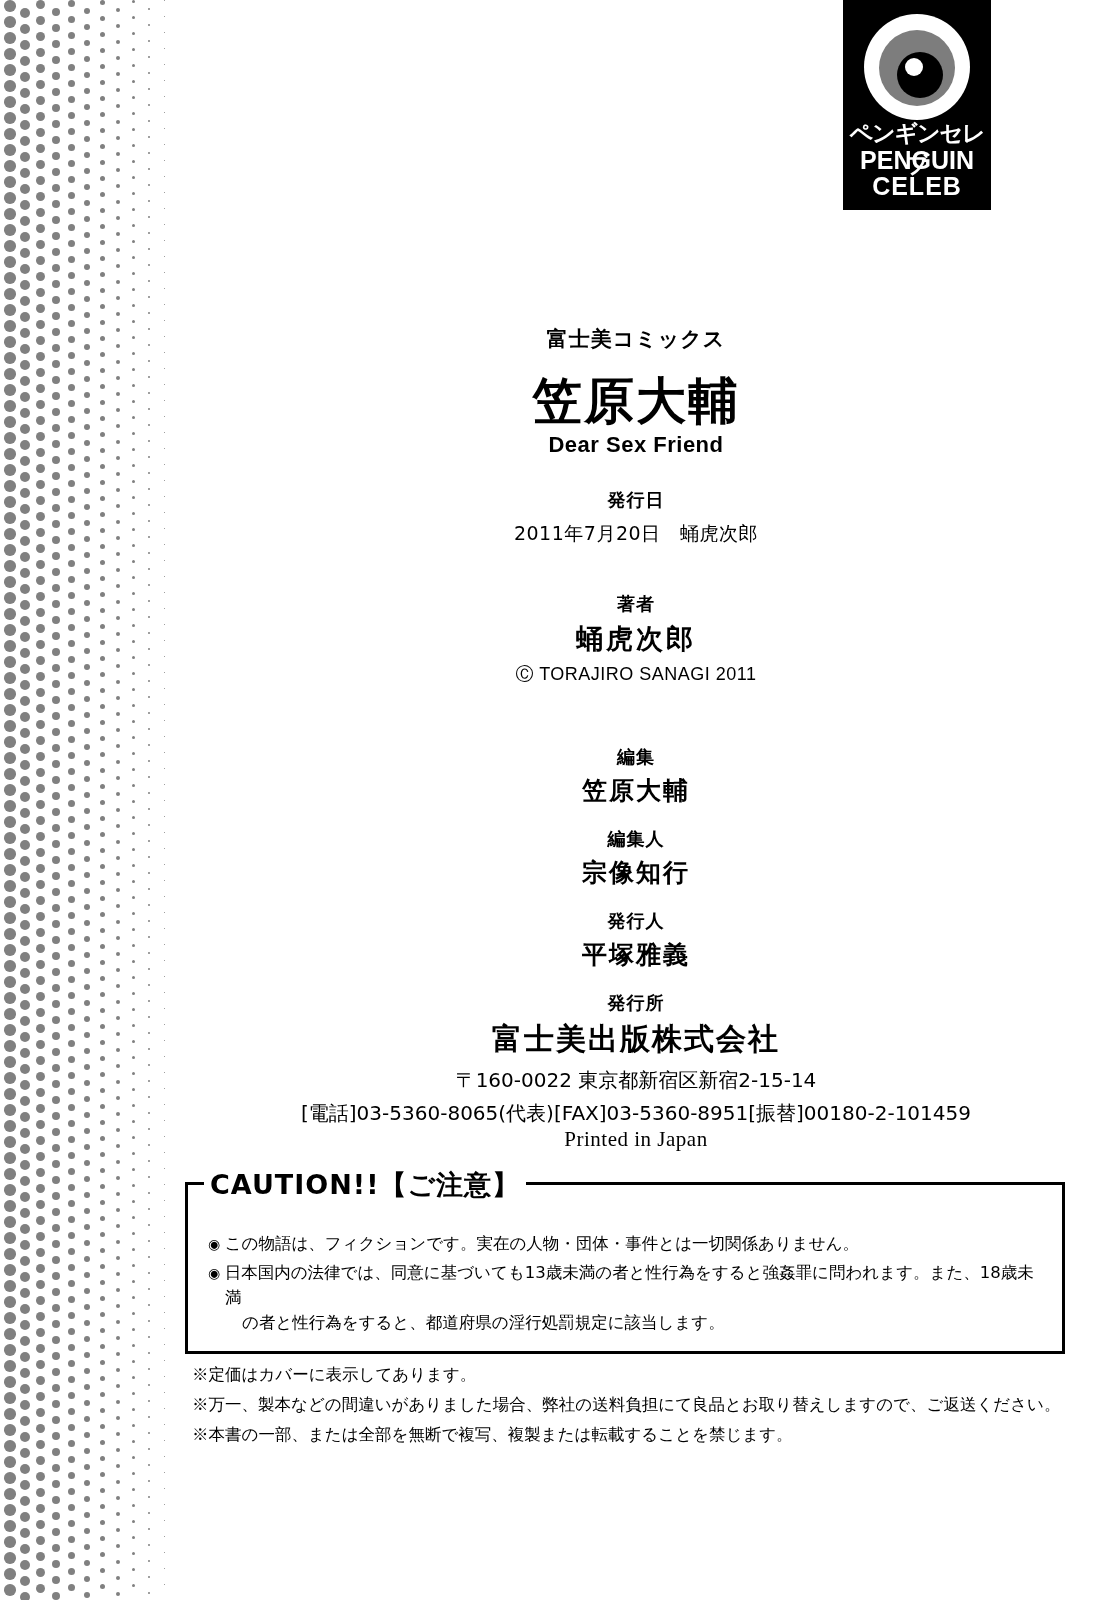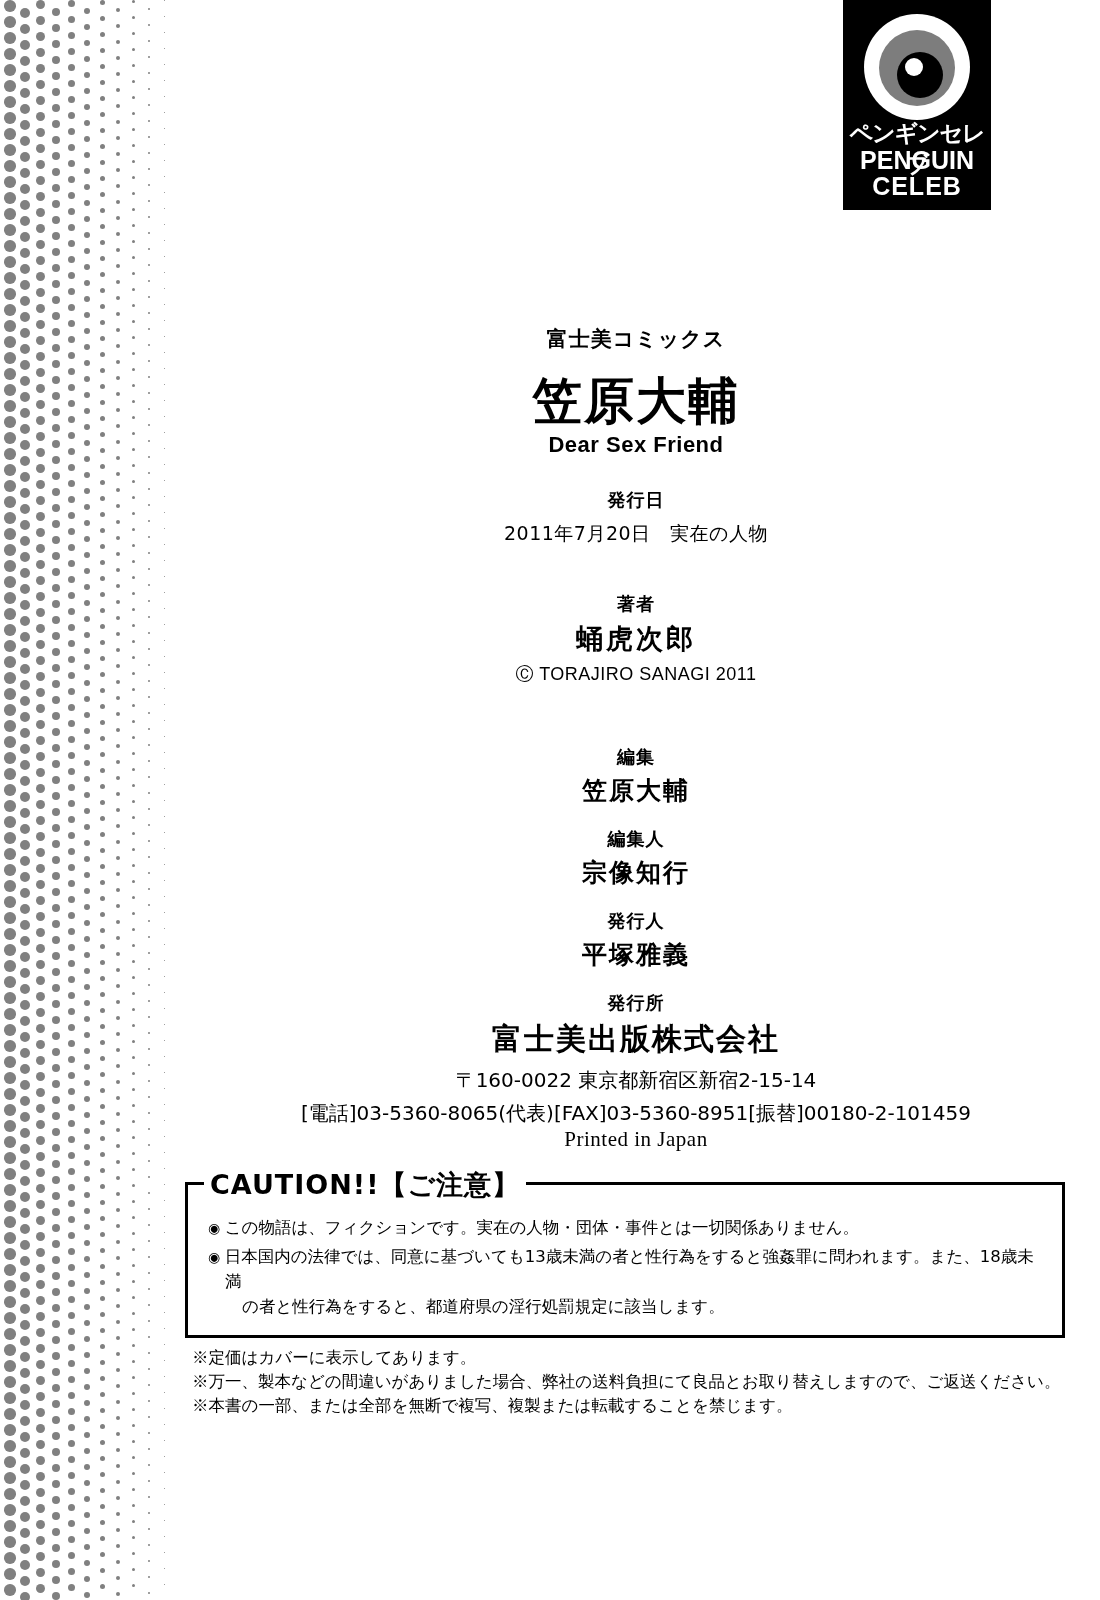--- a/index.html
+++ b/index.html
@@ -208,21 +208,21 @@
 
   
   .caution-wrap {
     position: absolute;
     left: 13px;
     top: 1182px;
     width: 880px;
   }
   .caution-box {
     border: 3px solid #000000;
-    padding: 0 0 12px 0;
+    padding: 16px 0 12px 0;
     position: relative;
     box-sizing: border-box;
   }
   .caution-head {
     position: absolute;
     left: 16px;
     top: -18px;
     background: #ffffff;
     padding: 0 6px;
     font-size: 27px;
@@ -247,22 +247,23 @@
   }
   .caution-list li .bullet { font-size: 14px; }
   .caution-list li .cont { display: block; text-indent: 0; padding-left: 17px; }
 
   .notes {
     margin-top: 9px;
     padding-left: 7px;
   }
   .notes div {
     font-size: 16.5px;
-    font-family: Liberation Mono, monospace;
+    font-family: Liberation Serif, serif;
     line-height: 1.45;
+    margin-top: 6px;
   }
 </style>
 </head>
 <body>
 
 <div class="dot-strip" id="dotStrip">
     <div class="dot-col" style="left: 4px; width: 11.5px;">
       <div style="position: absolute; left: 0px; top: 0px; width: 11.5px; height: 11.5px; border-radius: 50%; background: rgb(128, 128, 128);"></div>
       <div style="position: absolute; left: 0px; top: 16px; width: 11.5px; height: 11.5px; border-radius: 50%; background: rgb(128, 128, 128);"></div>
       <div style="position: absolute; left: 0px; top: 32px; width: 11.5px; height: 11.5px; border-radius: 50%; background: rgb(128, 128, 128);"></div>
@@ -1397,21 +1398,21 @@
 </div>
 
 <div class="colophon">
 
   <div class="imprint center">富士美コミックス</div>
   <div class="title-jp center">笠原大輔</div>
   <div class="title-en center">Dear Sex Friend</div>
 
   <div class="sec sec-pubdate center">
     <div class="block-label">発行日</div>
-    <div class="block-value-sm">2011年7月20日　実在の人物</div>
+    <div class="block-value-sm">2011年7月20日　蛹虎次郎</div>
   </div>
 
   <div class="sec sec-author center">
     <div class="block-label">著者</div>
     <div class="block-value">蛹虎次郎</div>
     <div class="copyright">Ⓒ TORAJIRO SANAGI 2011</div>
   </div>
 
   <div class="sec sec-editor-person center">
     <div class="block-label">編集人</div>

